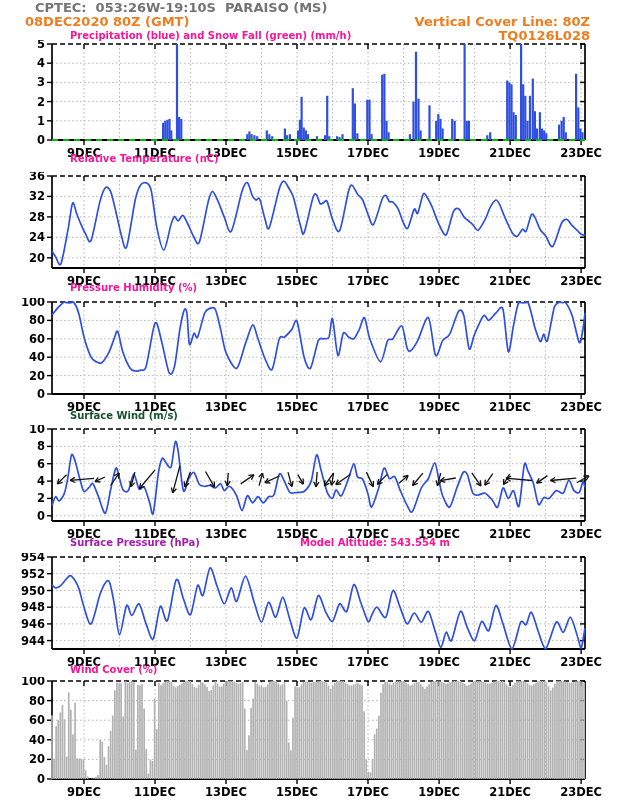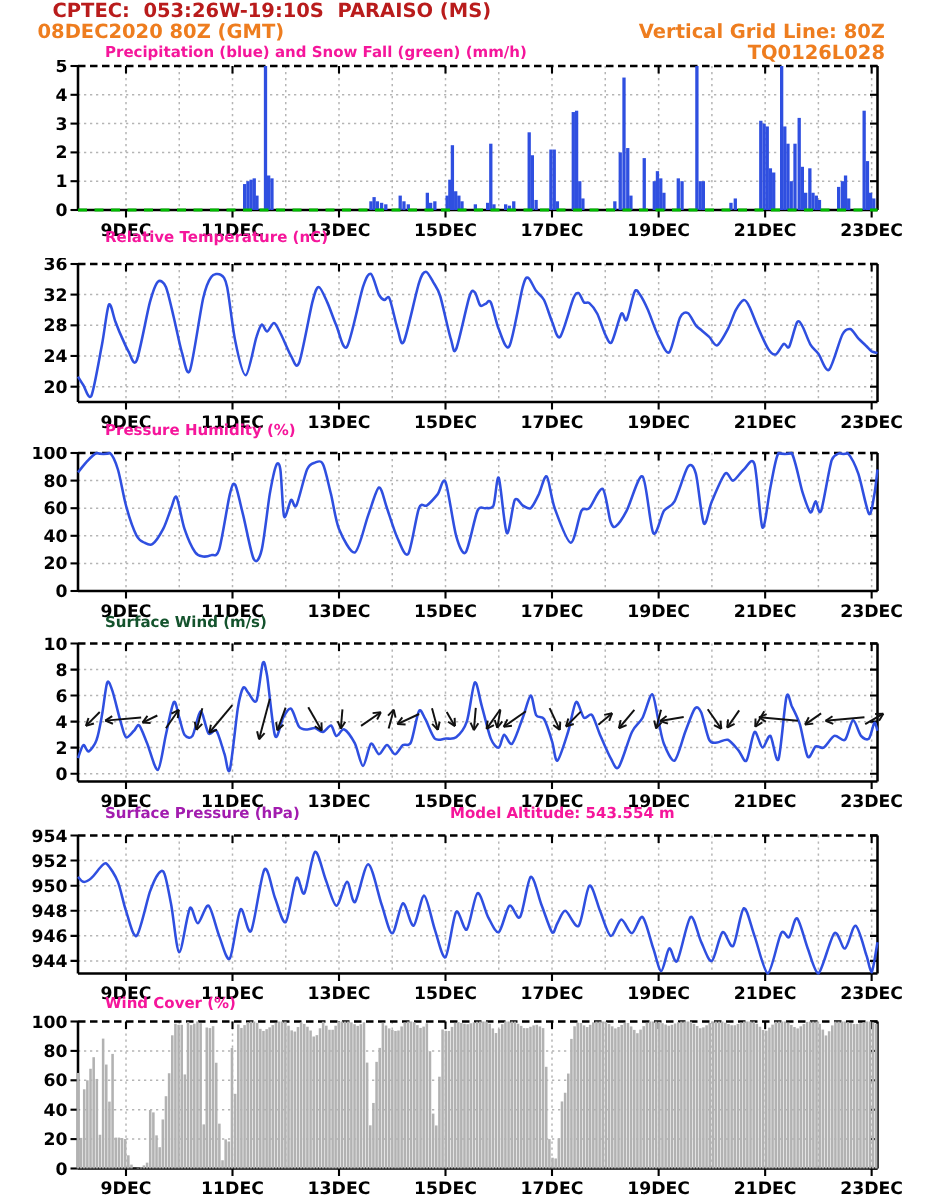--- a/index.html
+++ b/index.html
@@ -13,23 +13,23 @@
   #p1{top:172px;height:116px;}
   #p2{top:298px;height:116px;}
   #p3{top:425px;height:116px;}
   #p4{top:553px;height:116px;}
   #p5{top:677px;height:123px;}
 </style>
 </head>
 <body>
 
 <div class="page">
-  <div class="hl or" style="top: 1px; left: 35px; color: #b91c1c; text-align: center;">CPTEC:  053:26W-19:10S  PARAISO (MS)</div>
+  <div class="hl or" style="top: 1px; left: 35px; color: #737373; text-align: center;">CPTEC:  053:26W-19:10S  PARAISO (MS)</div>
   <div class="hl or" style="top: 15px; left: 25px; color: rgb(238, 125, 31);">08DEC2020 80Z (GMT)</div>
-  <div class="hl or rt" style="top: 15px; color: rgb(238, 125, 31);">Vertical Grid Line: 80Z</div>
+  <div class="hl or rt" style="top: 15px; color: rgb(238, 125, 31);">Vertical Cover Line: 80Z</div>
   <div class="pt mg" style="top: 29px; left: 70px; color: rgb(245, 22, 155);">Precipitation (blue) and Snow Fall (green) (mm/h)</div>
   <div class="hl or rt" style="top: 29px; color: rgb(238, 125, 31);">TQ0126L028</div>
 
   <svg id="p0" class="panel" viewBox="0 0 618 120">
       <line x1="84.0" y1="4" x2="84.0" y2="100" stroke="#b5b5b5" stroke-width="1" stroke-dasharray="1.5,2.5"></line>
       <line x1="119.5" y1="4" x2="119.5" y2="100" stroke="#b5b5b5" stroke-width="1" stroke-dasharray="1.5,2.5"></line>
       <line x1="155.0" y1="4" x2="155.0" y2="100" stroke="#b5b5b5" stroke-width="1" stroke-dasharray="1.5,2.5"></line>
       <line x1="190.5" y1="4" x2="190.5" y2="100" stroke="#b5b5b5" stroke-width="1" stroke-dasharray="1.5,2.5"></line>
       <line x1="226.0" y1="4" x2="226.0" y2="100" stroke="#b5b5b5" stroke-width="1" stroke-dasharray="1.5,2.5"></line>
       <line x1="261.5" y1="4" x2="261.5" y2="100" stroke="#b5b5b5" stroke-width="1" stroke-dasharray="1.5,2.5"></line>

